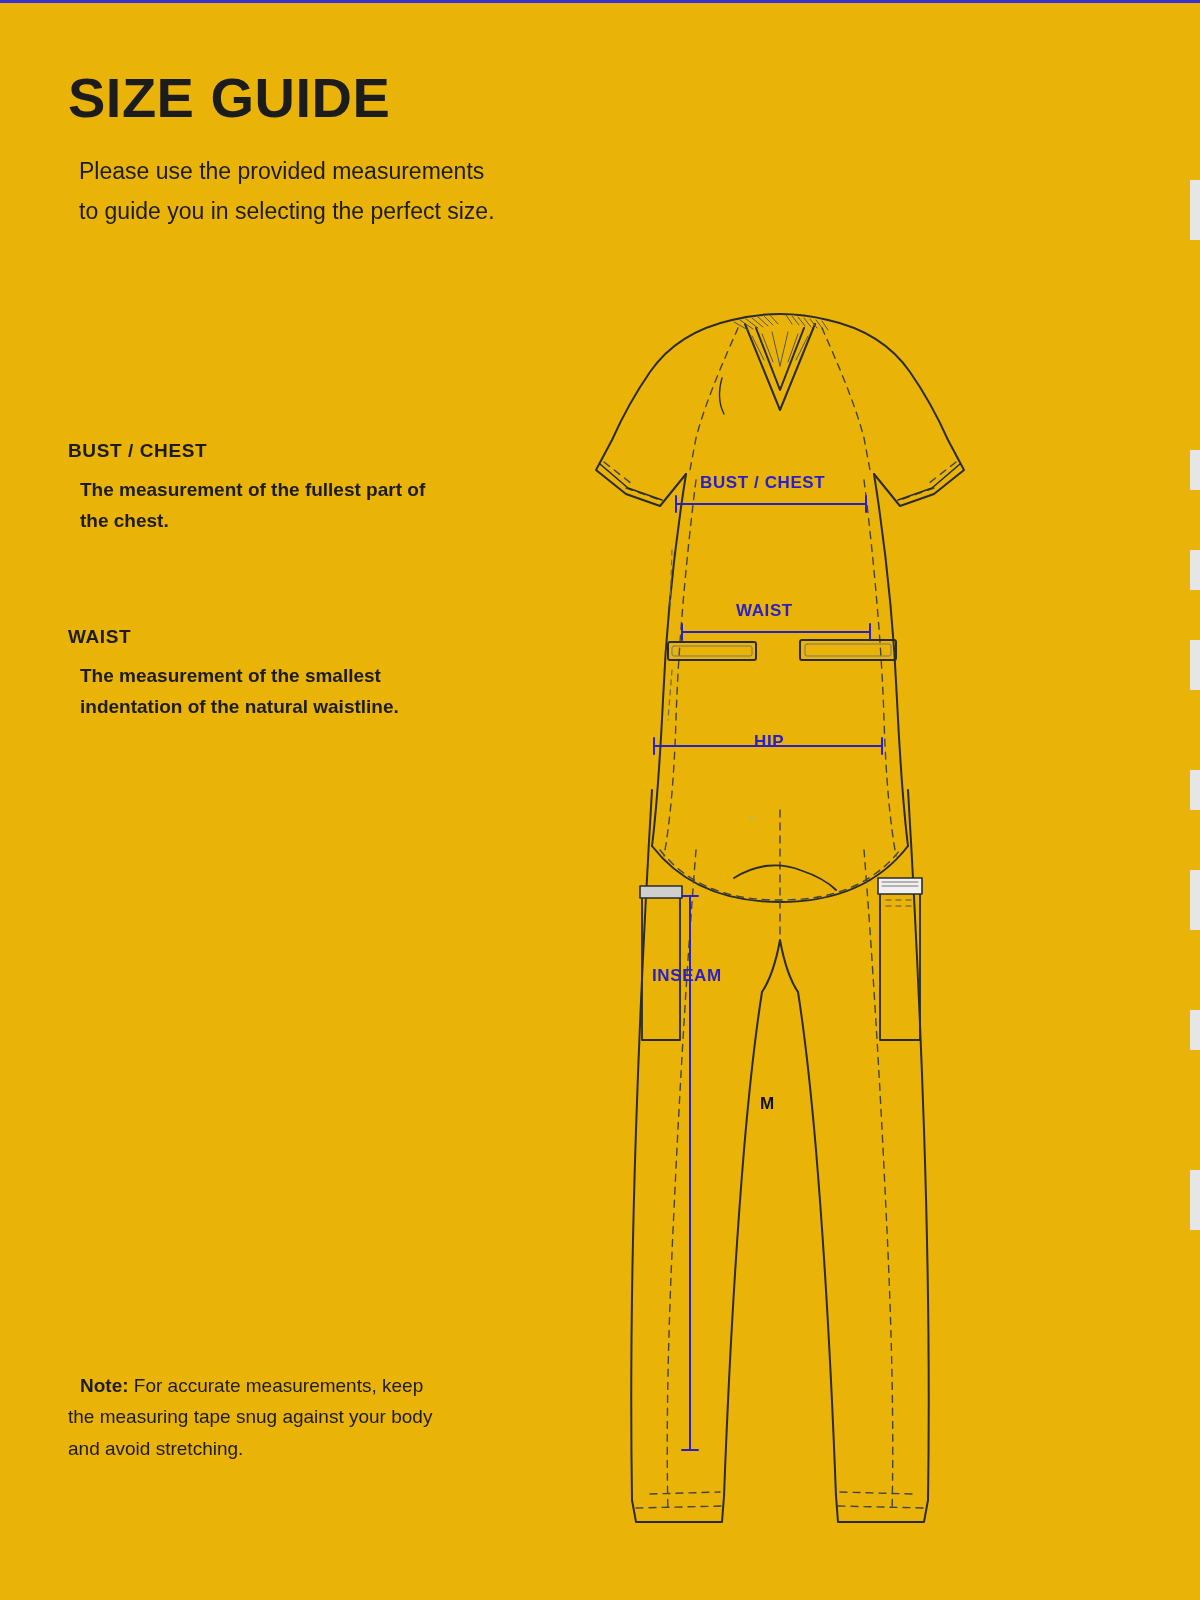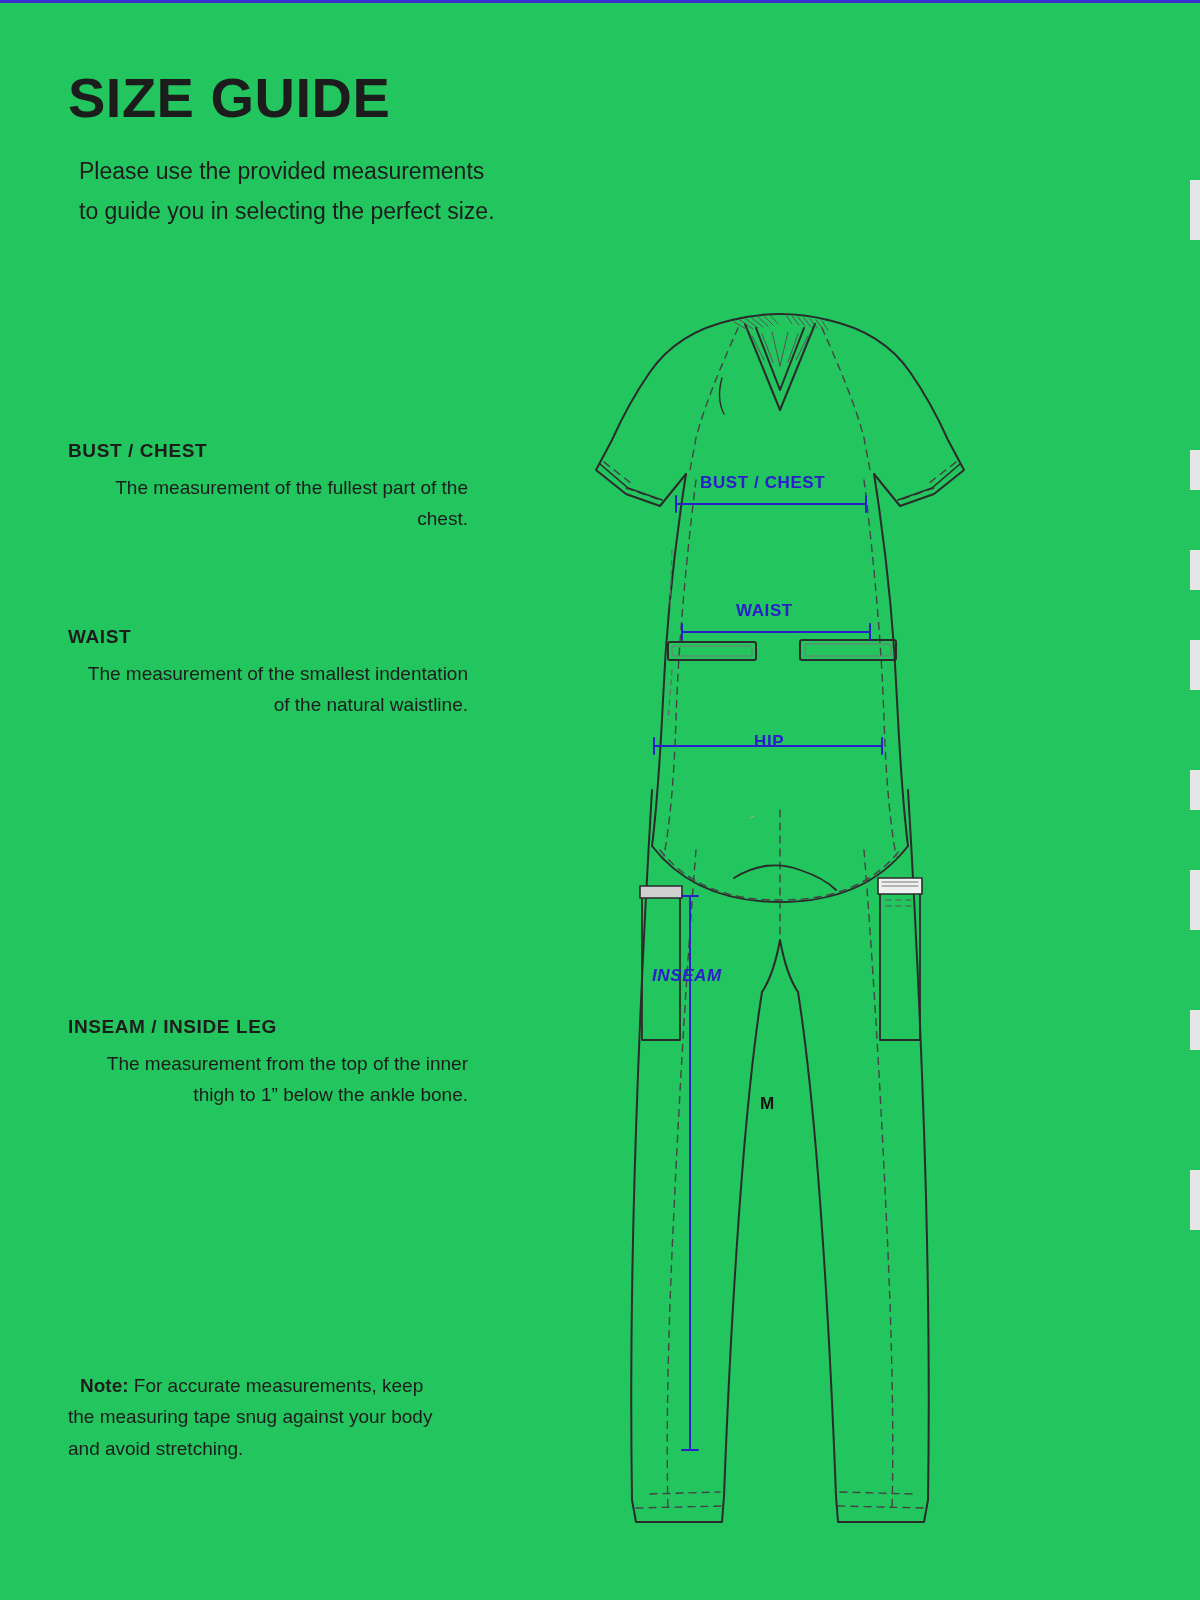--- a/index.html
+++ b/index.html
@@ -11,21 +11,21 @@
     width: 1200px;
     height: 1600px;
     position: relative;
     font-family: "Liberation Sans", sans-serif;
     color: #1c1c1c;
     overflow: hidden;
   }
   .page {
     position: absolute;
     inset: 0;
-    background: #22c55e;
+    background: #eab308;
   }
   .top-rule {
     position: absolute;
     top: 0;
     left: 0;
     width: 1200px;
     height: 3px;
     background: #3a2fd0;
   }
   
@@ -59,24 +59,23 @@
   .section h3 {
     font-size: 19px;
     font-weight: 700;
     letter-spacing: 0.6px;
     margin: 0 0 10px 0;
     color: #1c1c1c;
   }
   .section p {
     font-size: 19px;
     line-height: 1.65;
-    margin: 0;
-    color: #1c1c1c;
-    font-weight: 400;
-    text-align: right;
+    margin: 12px;
+    color: #1c1c1c;
+    font-weight: 700;
   }
   .sec-bust  { top: 440px; }
   .sec-waist { top: 626px; }
   .sec-hips  { top: 814px; }
   .sec-inseam{ top: 1016px; }
   .note {
     position: absolute;
     left: 68px;
     top: 1370px;
     width: 380px;
@@ -100,21 +99,21 @@
     position: absolute;
     color: #2a20c9;
     font-size: 17px;
     font-weight: 700;
     letter-spacing: 0.6px;
     white-space: nowrap;
   }
   .lbl-bust   { left: 700px;  top: 473px; }
   .lbl-waist  { left: 736px;  top: 601px; }
   .lbl-hip    { left: 754px;  top: 732px; }
-  .lbl-inseam { left: 652px;  top: 966px; font-style: italic; }
+  .lbl-inseam { left: 652px;  top: 966px; }
   .lbl-size   { left: 760px;  top: 1094px; color:#111; }
 
   
   .edge-marks {
     position: absolute;
     right: 0;
     top: 170px;
     width: 28px;
     height: 1180px;
   }
@@ -135,24 +134,20 @@
     <h3>BUST / CHEST</h3>
     <p>The measurement of the fullest part of the chest.</p>
   </div>
 
   <div class="section sec-waist">
     <h3>WAIST</h3>
     <p>The measurement of the smallest indentation of the natural waistline.</p>
   </div>
 
 
-  <div class="section sec-inseam">
-    <h3>INSEAM / INSIDE LEG</h3>
-    <p>The measurement from the top of the inner thigh to 1” below the ankle bone.</p>
-  </div>
 
   <div class="note">
     <b>Note:</b><span> For accurate measurements, keep the measuring tape snug against your body and avoid stretching.</span>
   </div>
 
   <div class="illus">
     <svg width="560" height="1300" viewBox="0 0 560 1300" xmlns="http://www.w3.org/2000/svg">
       <g fill="none" stroke="#2b2b2b" stroke-width="2" stroke-linejoin="round" stroke-linecap="round">
 
         <path d="M232 70 C196 78 168 96 150 122 C132 148 120 172 112 190 L96 220 L126 244 L160 256 L186 224"></path>

